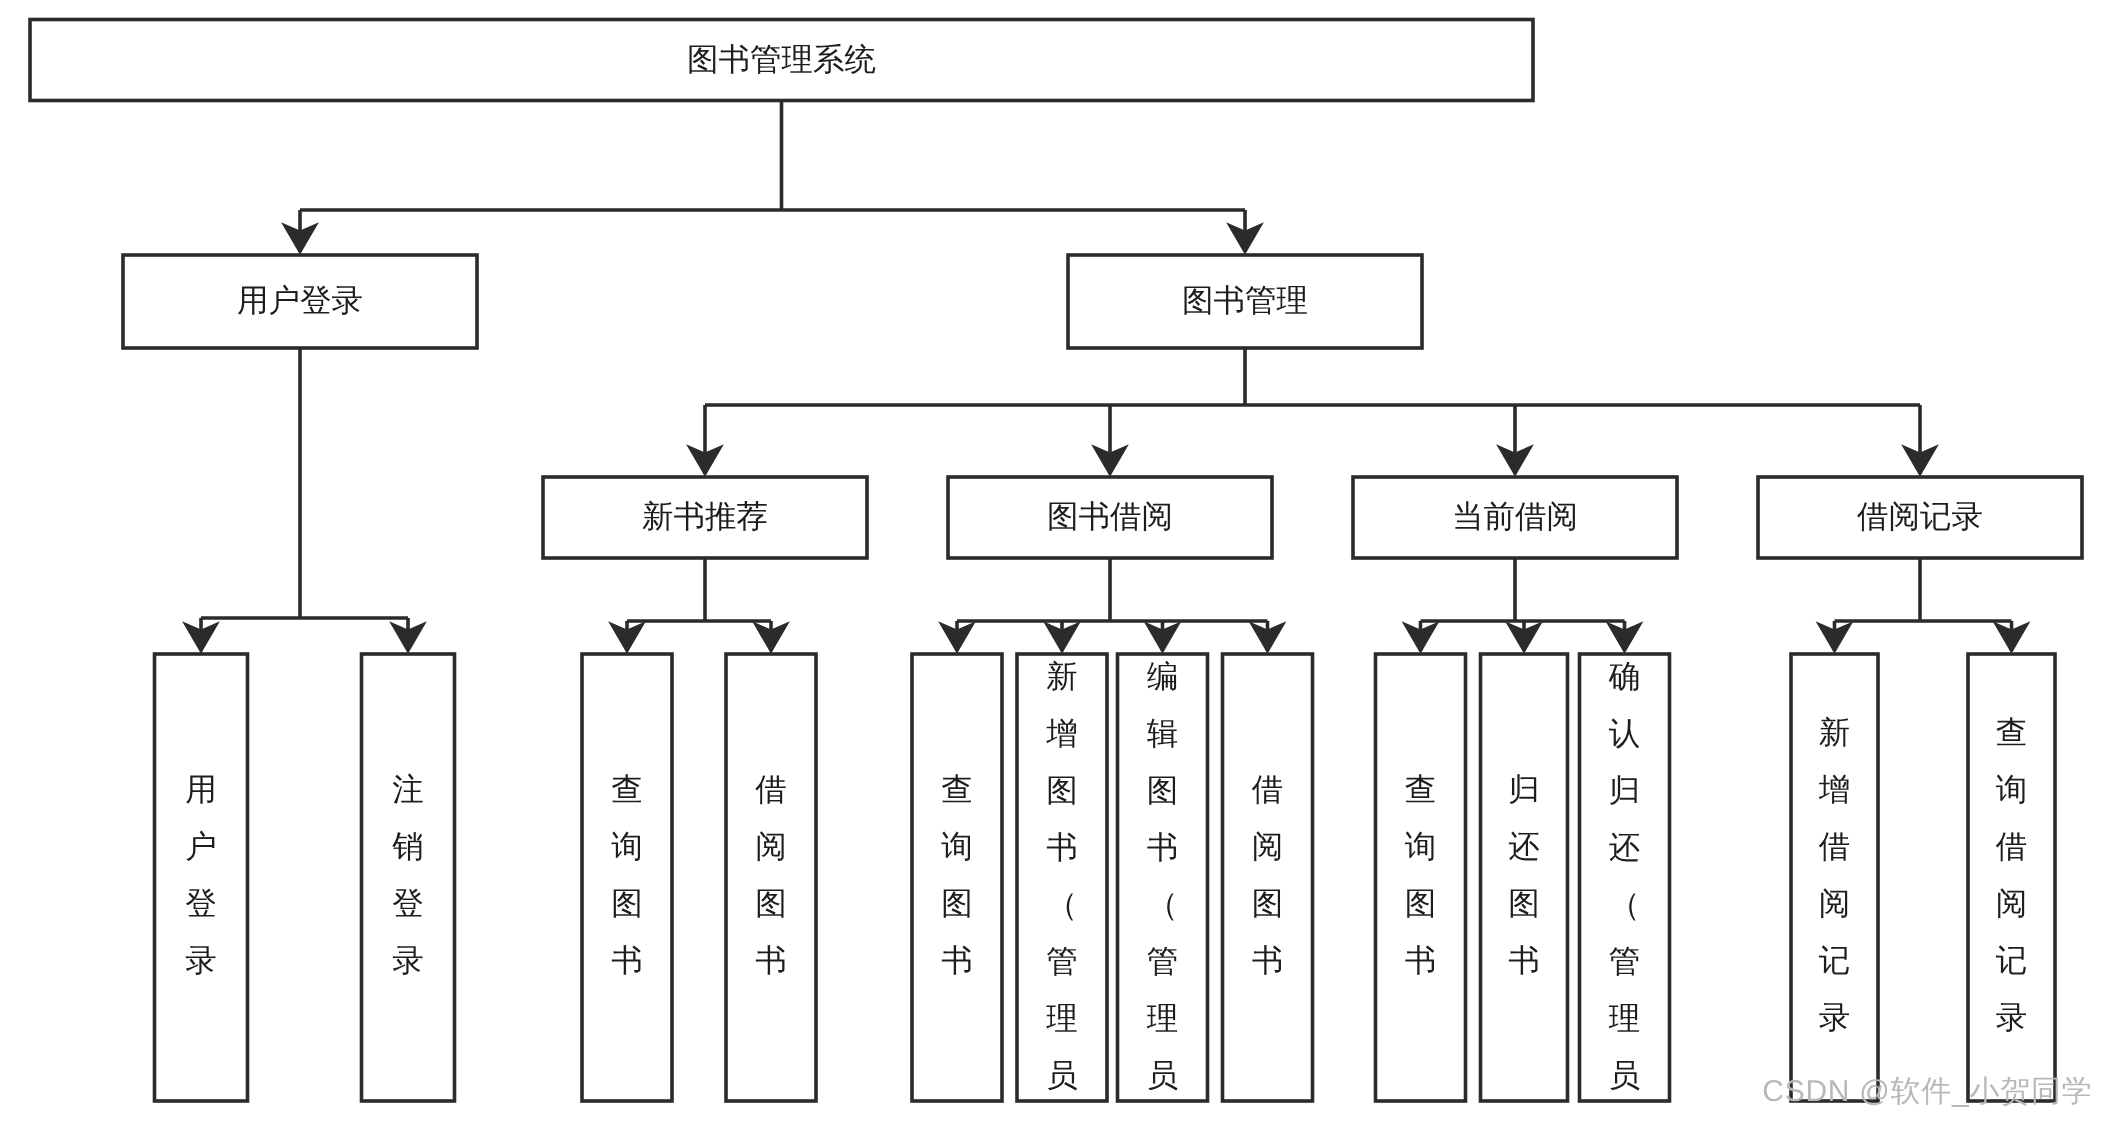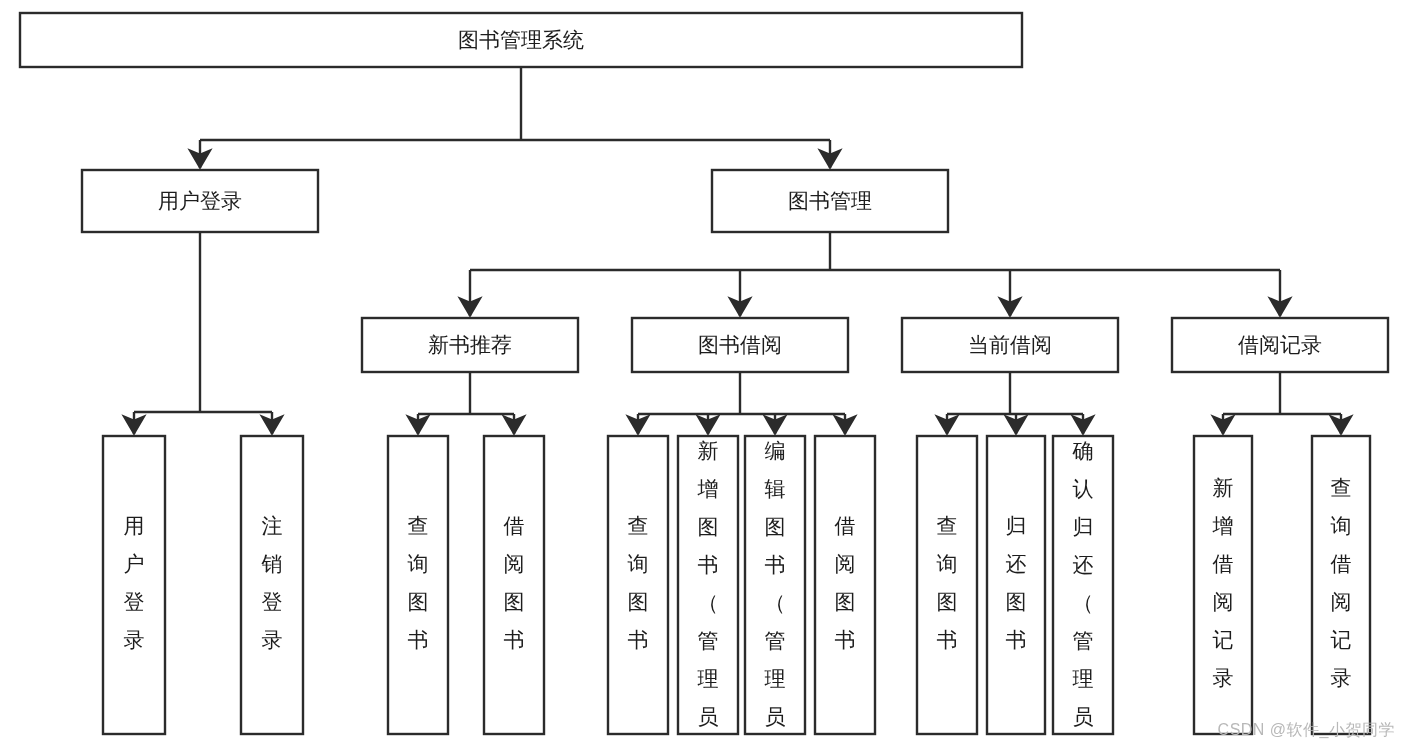--- a/index.html
+++ b/index.html
@@ -16,21 +16,21 @@
     fill:#1d1d1d;font-size:21px;text-anchor:middle;
     dominant-baseline:middle;
   }
   .leaf-label{
     font-family:"Liberation Sans","DejaVu Sans",sans-serif;
     fill:#1d1d1d;font-size:21px;
   }
   .watermark{
     position:absolute;right:10px;bottom:6px;
     font-family:"Liberation Sans","DejaVu Sans",sans-serif;
-    font-size:16px;color:#b8b8b8;white-space:nowrap;
+    font-size:20px;color:#b8b8b8;white-space:nowrap;
     letter-spacing:0.5px;
   }
 </style>
 </head>
 <body>
 
 <svg id="diagram" viewBox="0 0 1405 747">
   <defs>
     <marker id="arrow" viewBox="0 0 12 14" refX="11" refY="7" markerWidth="9" markerHeight="11" orient="auto-start-reverse">
       <path d="M 0 0 L 12 7 L 0 14 L 3 7 Z" class="arrow-head"></path>

